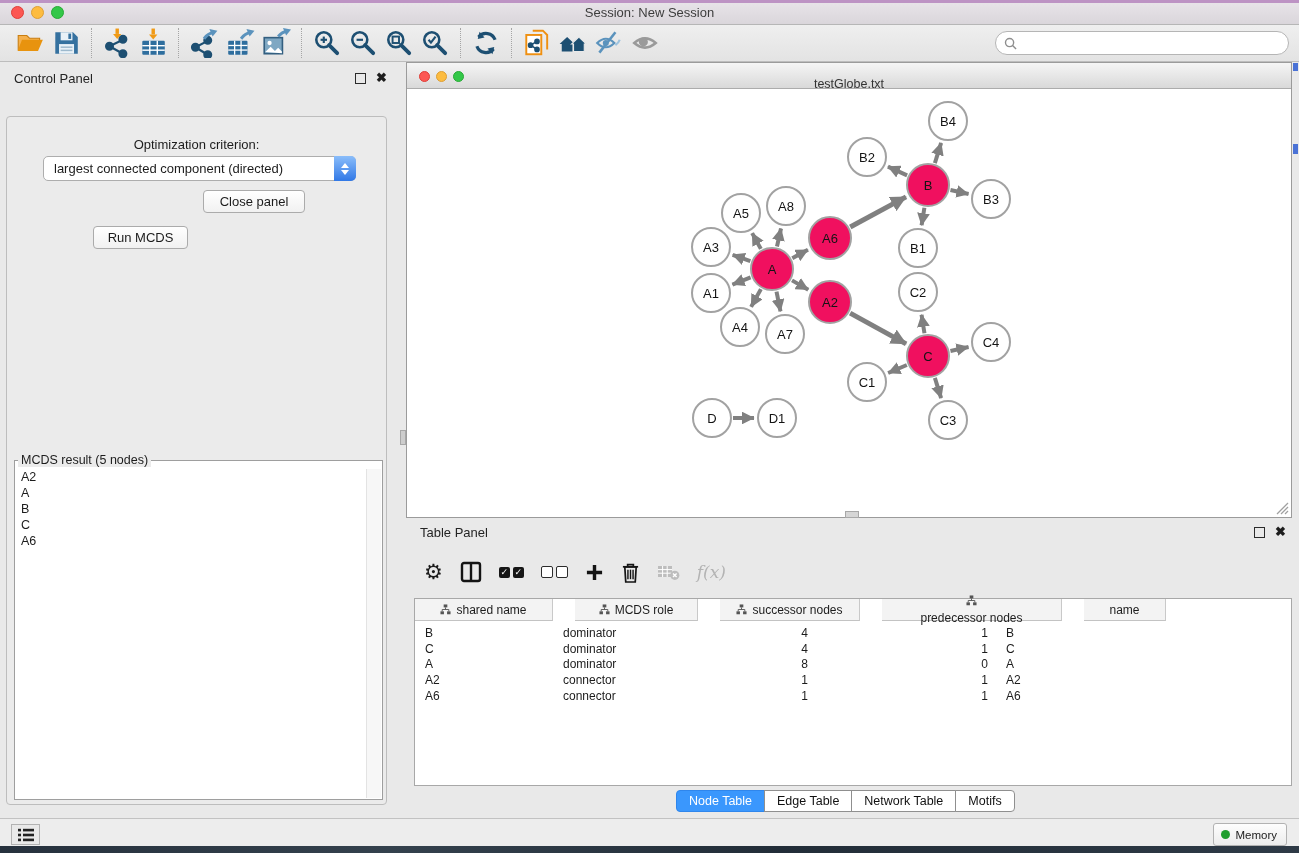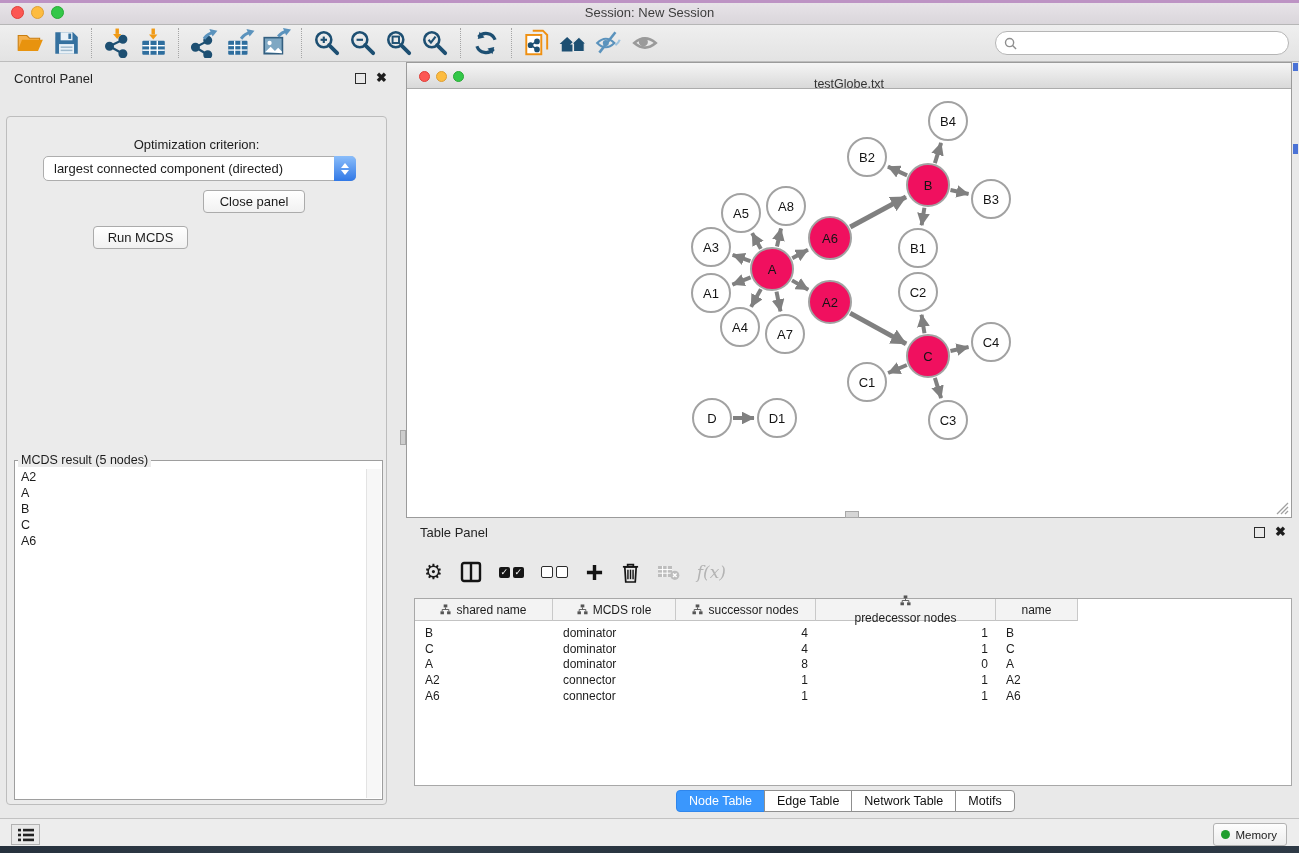--- a/index.html
+++ b/index.html
@@ -82,21 +82,21 @@
   .tp-toolbar{position:absolute;left:424px;top:554px;height:36px;display:flex;align-items:center;gap:17px;}
   .tp-icon{display:flex;align-items:center;justify-content:center;}
   .gear{font-size:21px;color:#1b1b1b;line-height:20px;}
   .ckpair{display:flex;gap:3px;}
   .ck{width:11px;height:11px;border-radius:2px;background:#161616;color:#fff;font-size:9px;
     display:flex;align-items:center;justify-content:center;line-height:11px;}
   .unck{width:10px;height:10px;border-radius:2px;background:#fff;border:1.5px solid #2c2c2c;}
   .fx{font-family:"DejaVu Serif",serif;font-style:italic;font-size:17px;color:#b3b3b3;}
   .tbl{position:absolute;left:414px;top:598px;width:878px;height:188px;background:#fff;
     border:1px solid #a8a8a8;box-sizing:border-box;}
-  .tbl-head{display:flex;height:22px;}
+  .tbl-head{display:flex;height:22px;gap:22px;}
   .th{background:#f3f3f3;border-right:1px solid #c9c9c9;border-bottom:1px solid #c3c3c3;
     display:flex;align-items:center;justify-content:center;gap:5px;font-size:12px;box-sizing:border-box;flex:0 0 auto;}
   .tbl-body{padding-top:4px;}
   .tr{display:flex;height:15.8px;align-items:center;}
   .td{font-size:12px;box-sizing:border-box;flex:0 0 auto;white-space:nowrap;}
   .td.l{padding-left:10px;text-align:left;}
   .td.r{padding-right:8px;text-align:right;}
   .tbl-tabs{left:676px;top:790px;}
 
   

